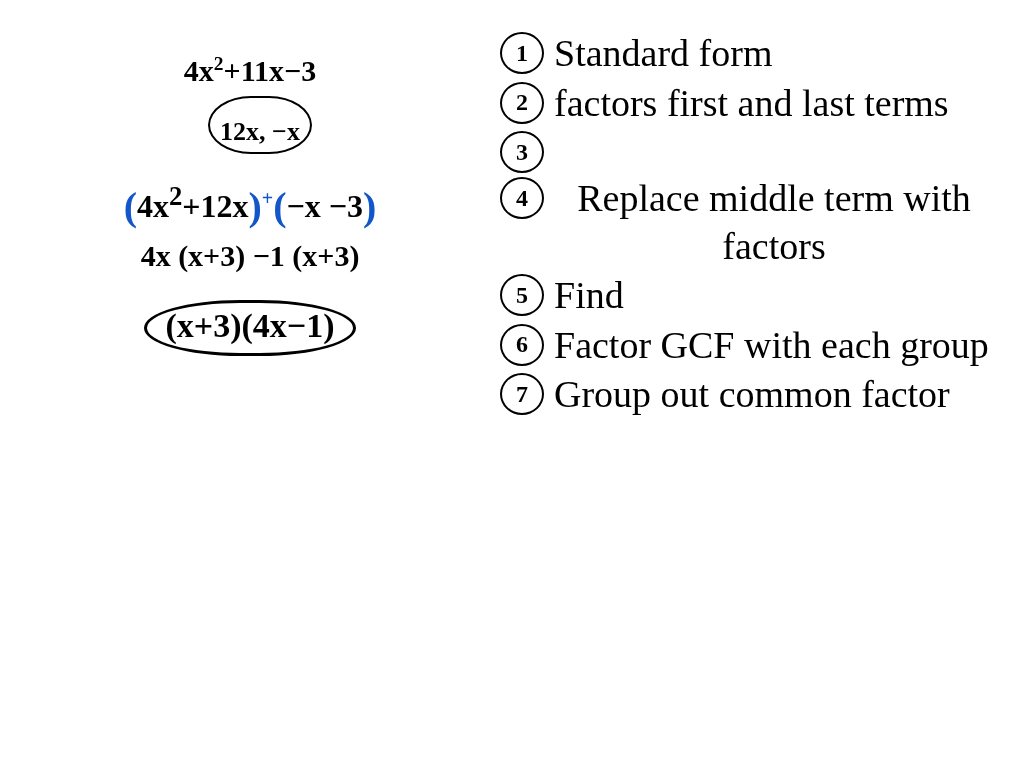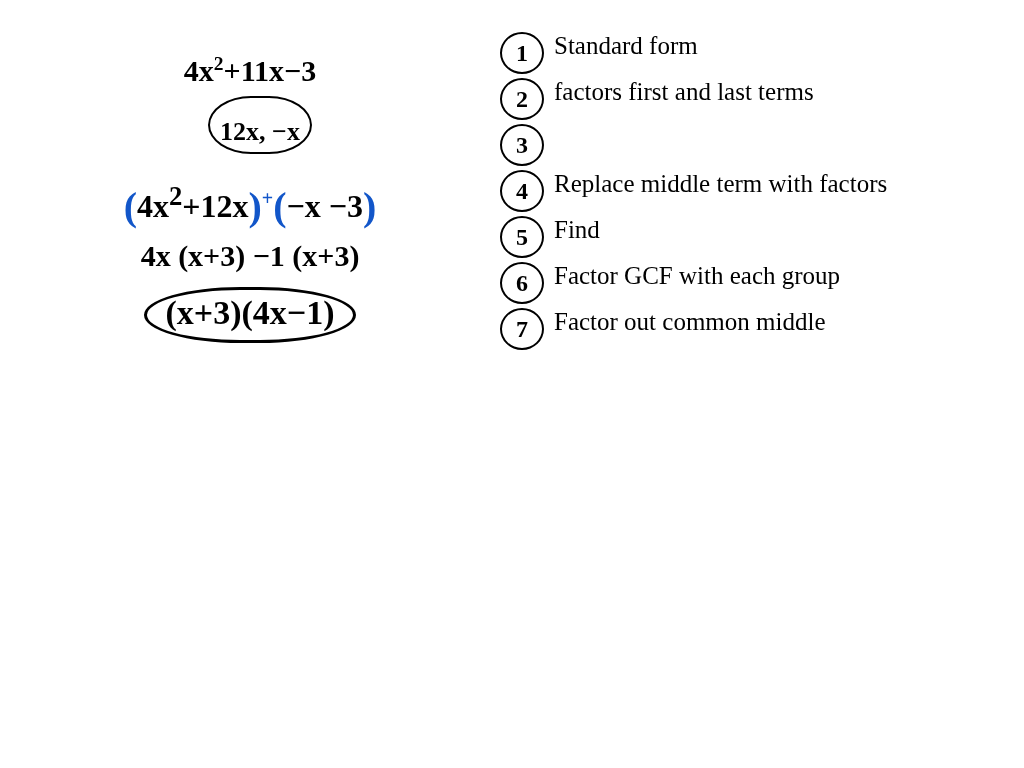--- a/index.html
+++ b/index.html
@@ -69,21 +69,21 @@
     top: -12px;
     font-weight: bold;
   }
   .big-circle {
     display: inline-block;
     border: 3px solid #000;
     border-radius: 50% / 55%;
     padding: 4px 18px 8px 18px;
     font-size: 34px;
     font-weight: 700;
-    margin-top: 6px;
+    margin-top: 19px;
   }
   .step-row {
     display: flex;
     align-items: flex-start;
     margin-bottom: 2px;
   }
   .step-num {
     flex: none;
     width: 40px;
     height: 38px;
@@ -91,21 +91,21 @@
     border-radius: 50%;
     display: flex;
     align-items: center;
     justify-content: center;
     font-size: 24px;
     font-weight: 600;
     margin-right: 10px;
     margin-top: 2px;
   }
   .step-text {
-    font-size: 25px;
+    font-size: 38px;
     line-height: 1.25;
     font-weight: 500;
     max-width: 440px;
   }
 </style>
 </head>
 <body>
 
 <div class="page">
 
@@ -153,17 +153,17 @@
     <div class="step-row">
       <div class="step-num">5</div>
       <div class="step-text">Find</div>
     </div>
     <div class="step-row">
       <div class="step-num">6</div>
       <div class="step-text">Factor GCF with each group</div>
     </div>
     <div class="step-row">
       <div class="step-num">7</div>
-      <div class="step-text">Factor out common middle</div>
+      <div class="step-text">Group out common factor</div>
     </div>
   </div>
 
 </div>
 
 </body></html>

